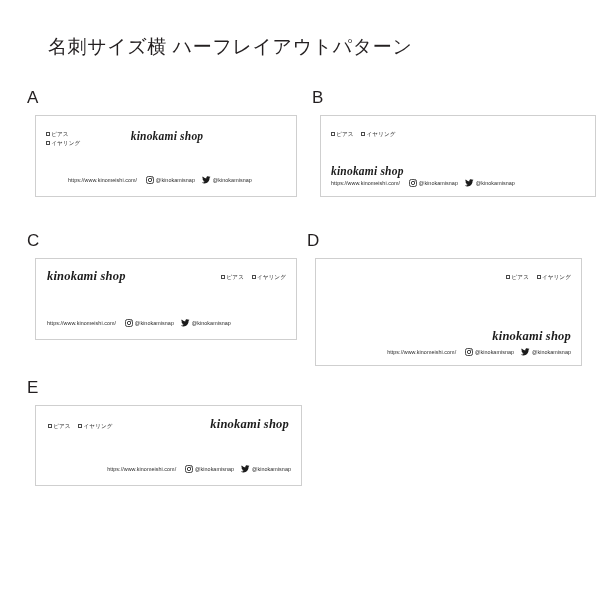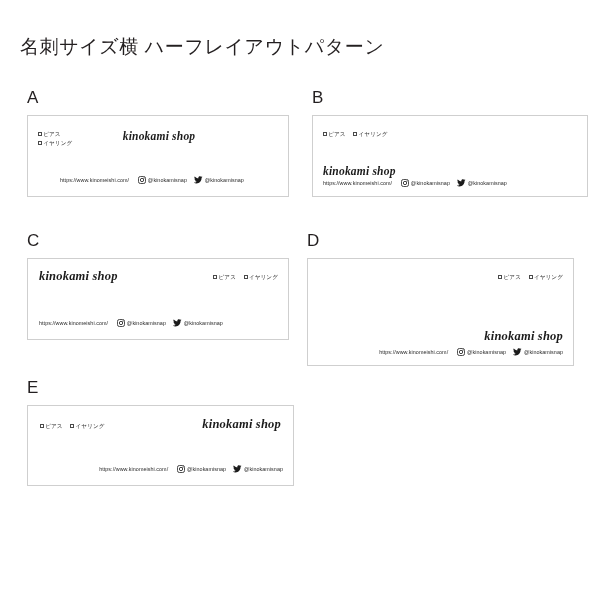--- a/index.html
+++ b/index.html
@@ -13,21 +13,21 @@
     height: 600px;
     position: relative;
     overflow: hidden;
     font-family: "Liberation Sans", "DejaVu Sans", sans-serif;
     color: #231f20;
     -webkit-font-smoothing: antialiased;
   }
 
   .page-title {
     position: absolute;
-    left: 20px;
+    left: 48px;
     top: 34px;
     font-size: 19px;
     line-height: 26px;
     letter-spacing: 0.6px;
     color: #231f20;
     white-space: nowrap;
     font-weight: 400;
   }
 
   
@@ -39,21 +39,21 @@
     left: 0;
     top: 0;
     font-size: 17px;
     line-height: 17px;
     color: #231f20;
     font-weight: 400;
     letter-spacing: 0.4px;
   }
   .card {
     position: absolute;
-    left: 0;
+    left: 8px;
     top: 26px;
     background: #ffffff;
     border: 1px solid #cfcfcf;
     box-sizing: border-box;
     overflow: hidden;
   }
 
   
   .opts {
     position: absolute;

